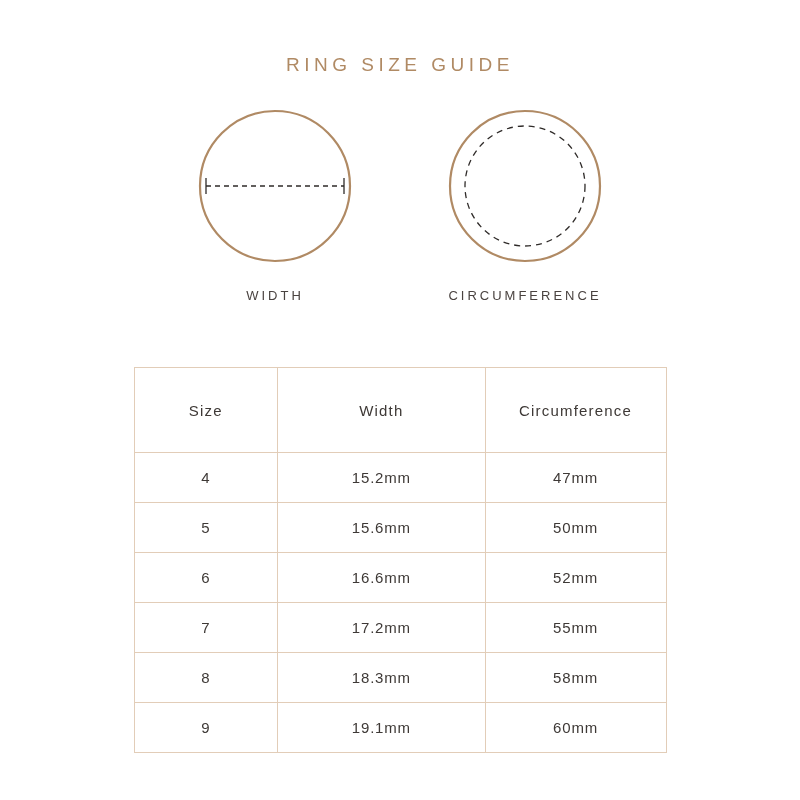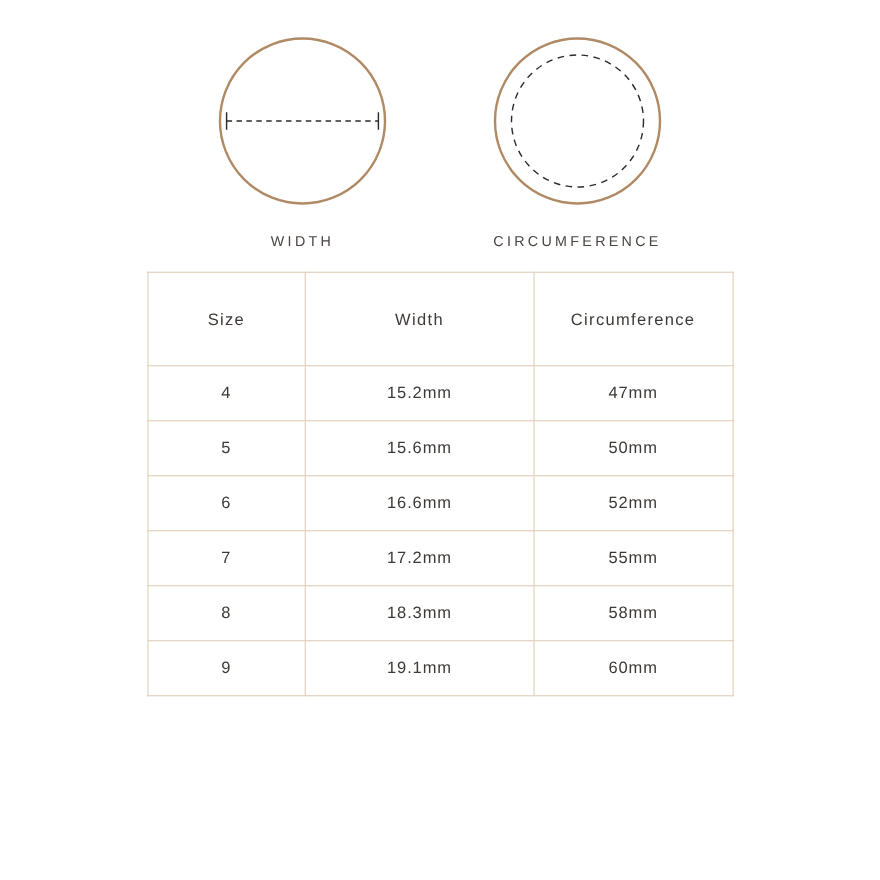--- a/index.html
+++ b/index.html
@@ -44,21 +44,21 @@
   .diagram svg {
     display: block;
   }
   .diagram-label {
     margin-top: 22px;
     font-size: 13px;
     letter-spacing: 3px;
     color: #4a4340;
   }
   .table-wrap {
-    margin: 20px auto 0 auto;
+    margin: 64px auto 0 auto;
     width: 533px;
   }
   table.size-table {
     width: 100%;
     border-collapse: collapse;
     table-layout: fixed;
   }
   table.size-table th,
   table.size-table td {
     border: 1px solid #e2cdb8;
@@ -78,20 +78,21 @@
   }
   table.size-table col.c-size { width: 27%; }
   table.size-table col.c-width { width: 39%; }
   table.size-table col.c-circ { width: 34%; }
 </style>
 </head>
 <body>
 
 <div class="page">
 
+  <div class="title">RING SIZE GUIDE</div>
 
   <div class="diagrams">
 
     <div class="diagram">
       <svg width="160" height="160" viewBox="0 0 160 160">
         <circle cx="80" cy="80" r="75" fill="none" stroke="#b08a64" stroke-width="2.2"></circle>
         <line x1="11" y1="80" x2="149" y2="80" stroke="#2f2b29" stroke-width="1.3" stroke-dasharray="5 4"></line>
         <line x1="11" y1="72" x2="11" y2="88" stroke="#2f2b29" stroke-width="1.3"></line>
         <line x1="149" y1="72" x2="149" y2="88" stroke="#2f2b29" stroke-width="1.3"></line>
       </svg>

